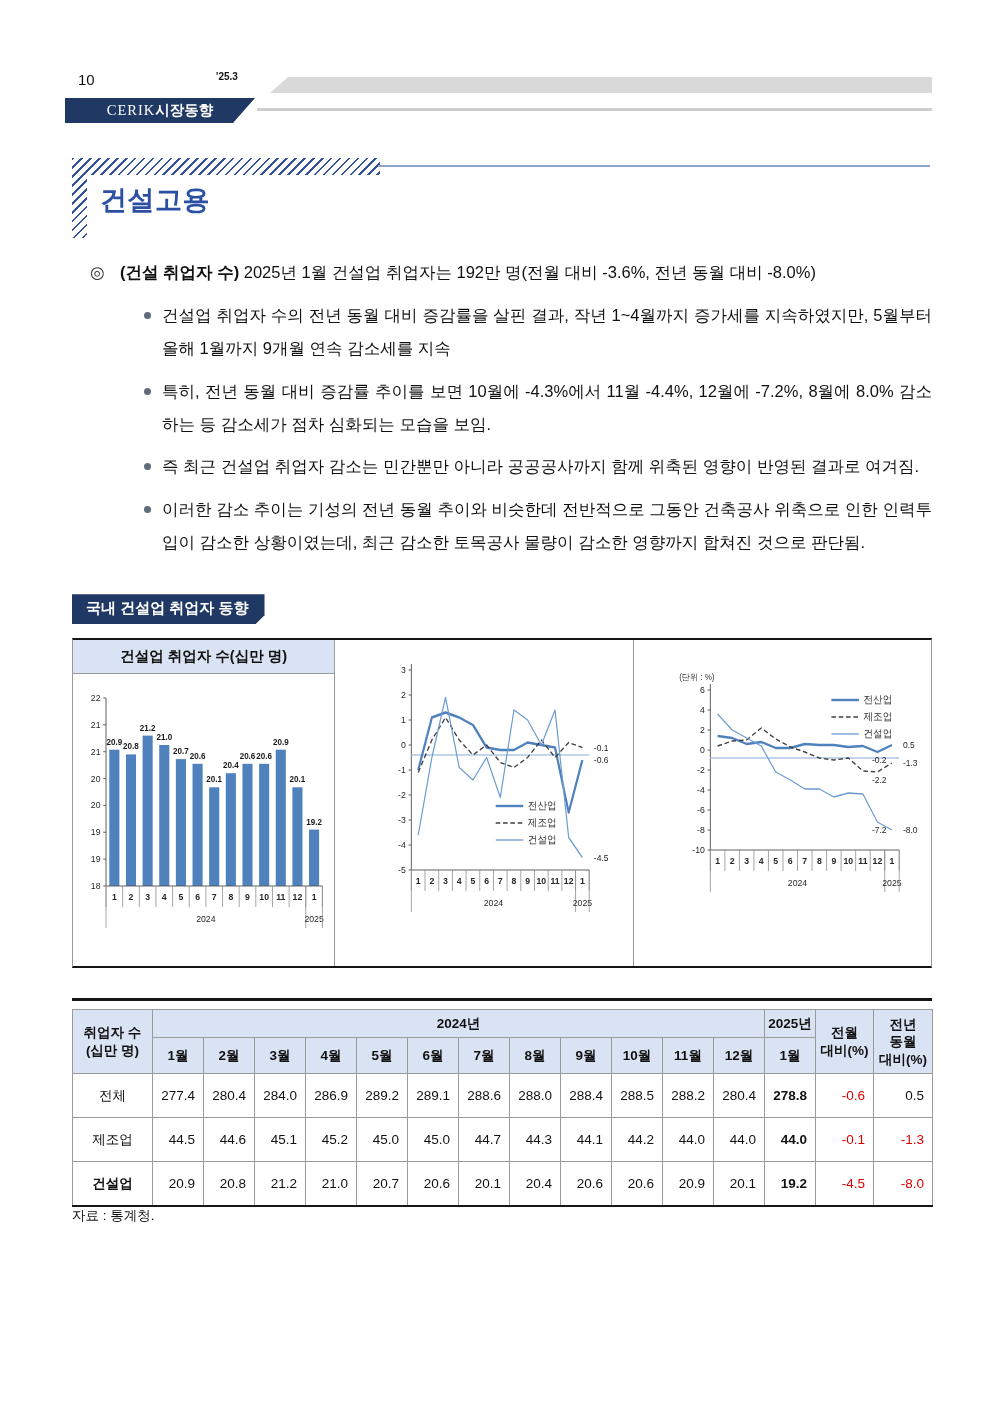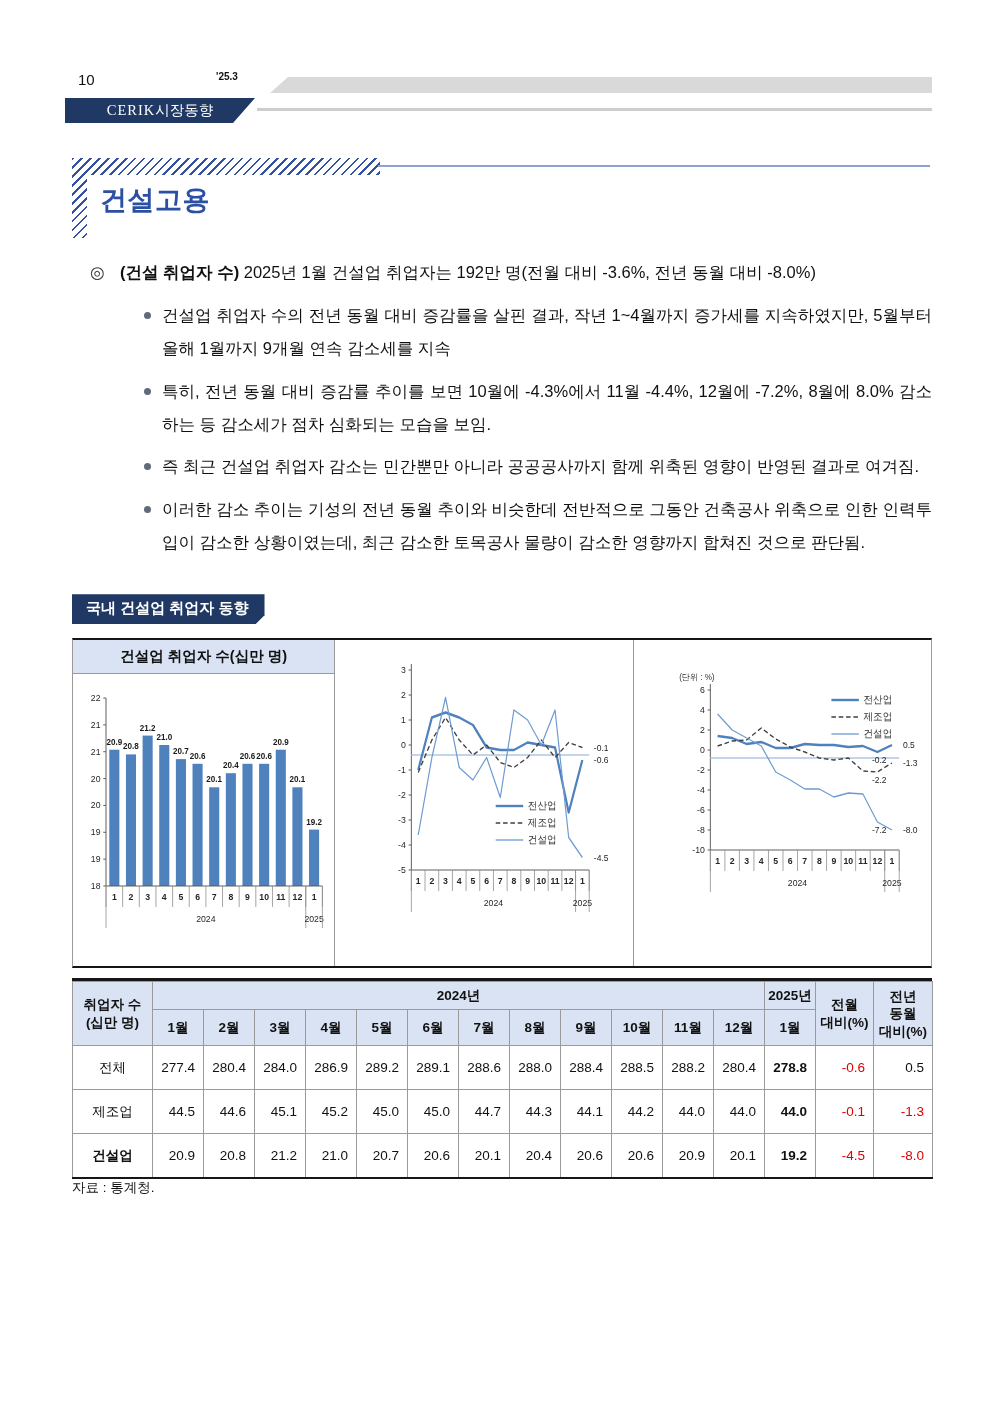--- a/index.html
+++ b/index.html
@@ -16,21 +16,21 @@
   .pageno{position:absolute;left:6px;top:1px;font-size:15px;}
   .issue{position:absolute;left:144px;top:1px;font-size:10px;font-weight:bold;}
   .gray-bar{position:absolute;left:198px;right:0;top:7px;height:16px;background:#D9D9D9;
             clip-path:polygon(18px 0,100% 0,100% 100%,0 100%);}
   .hdr-row2{position:relative;height:26px;}
   .brand-line{position:absolute;left:185px;right:0;top:10px;height:3px;background:#CDCDCD;}
   .brand-band{position:absolute;left:-7px;top:0;width:190px;height:25px;background:var(--navy);
               clip-path:polygon(0 0,100% 0,calc(100% - 22px) 100%,0 100%);
               color:#fff;text-align:center;line-height:25px;font-size:14.5px;}
   .brand-en{font-family:"Liberation Serif",serif;letter-spacing:1px;}
-  .brand-ko{font-weight:normal;}
+  .brand-ko{font-weight:bold;}
 
   
   .title-block{position:relative;margin-top:34px;height:84px;}
   .hatch-top,.hatch-left{background:repeating-linear-gradient(135deg,#33519E 0 1.8px,transparent 1.8px 6.3px);}
   .hatch-top{position:absolute;left:0;top:0;width:308px;height:17px;}
   .hatch-left{position:absolute;left:0;top:0;width:15px;height:80px;}
   .title-rule{position:absolute;left:306px;right:2px;top:7px;height:1.5px;background:#8FA3C8;}
   .section-title{position:absolute;left:28px;top:24px;margin:0;font-size:27px;font-weight:800;
                  color:var(--title-blue);letter-spacing:0.5px;}
 
@@ -53,21 +53,21 @@
   
   .chart-panel{margin-top:14px;display:flex;border:1px solid #9a9a9a;
                border-top:2.5px solid #151515;border-bottom:2.5px solid #151515;gap:36px;}
   .chart-col{flex:1 1 0;min-width:0;}
   .chart-col:not(:last-child){border-right:1px solid #9a9a9a;}
   .chart-title{background:var(--hdrfill);border-bottom:1px solid #9a9a9a;text-align:center;
                font-size:14.5px;font-weight:bold;padding:7px 0;}
   svg.chart{display:block;width:100%;height:292px;}
 
   
-  .table-wrap{margin-top:10px;border-top:3px solid #161616;padding-top:0;}
+  .table-wrap{margin-top:30px;border-top:3px solid #161616;padding-top:8px;}
   table{width:100%;border-collapse:collapse;table-layout:fixed;border-top:1px solid #555;
         border-bottom:2.5px solid #161616;font-size:13.5px;}
   th,td{border:1px solid #9a9a9a;}
   thead th{background:var(--hdrfill);font-weight:bold;text-align:center;white-space:pre-line;
            line-height:1.3;padding:3px 0;}
   thead tr:first-child th{height:28px;}
   thead tr:last-child th{height:36px;}
   tbody td{height:44px;text-align:right;padding:0 8px 0 0;}
   tbody td.rowlabel{text-align:center;padding:0;}
   .bold{font-weight:bold;}

